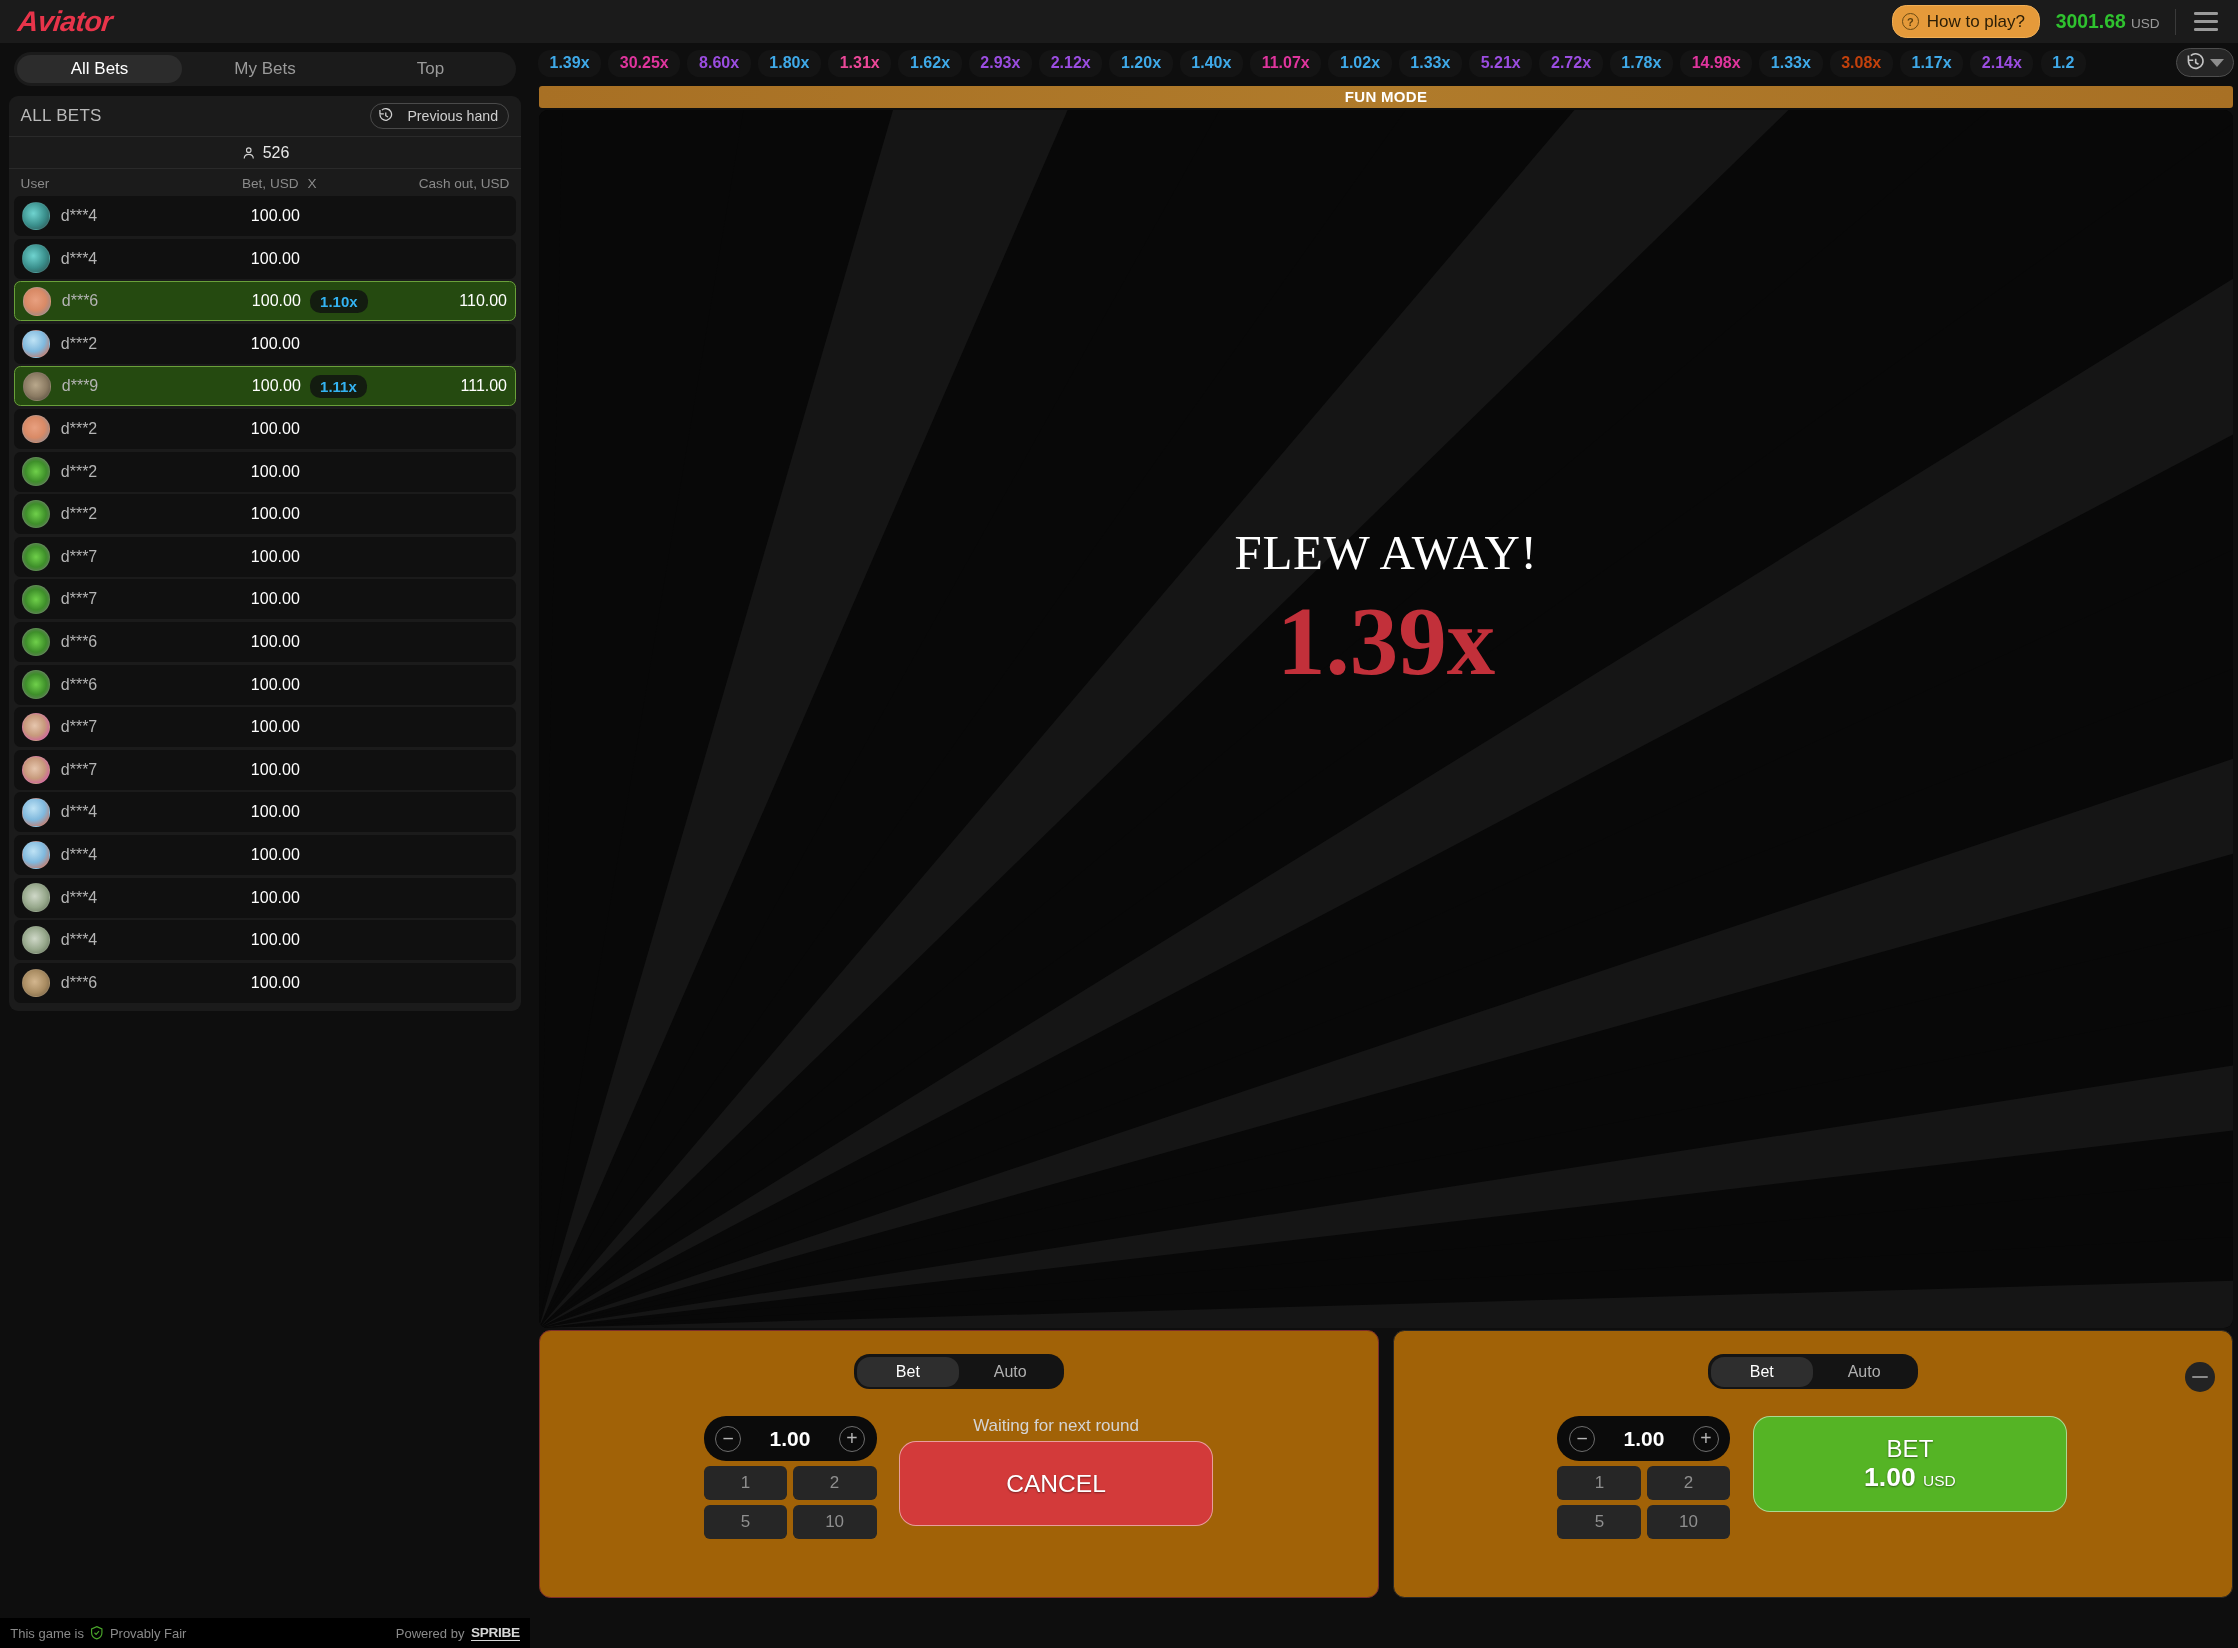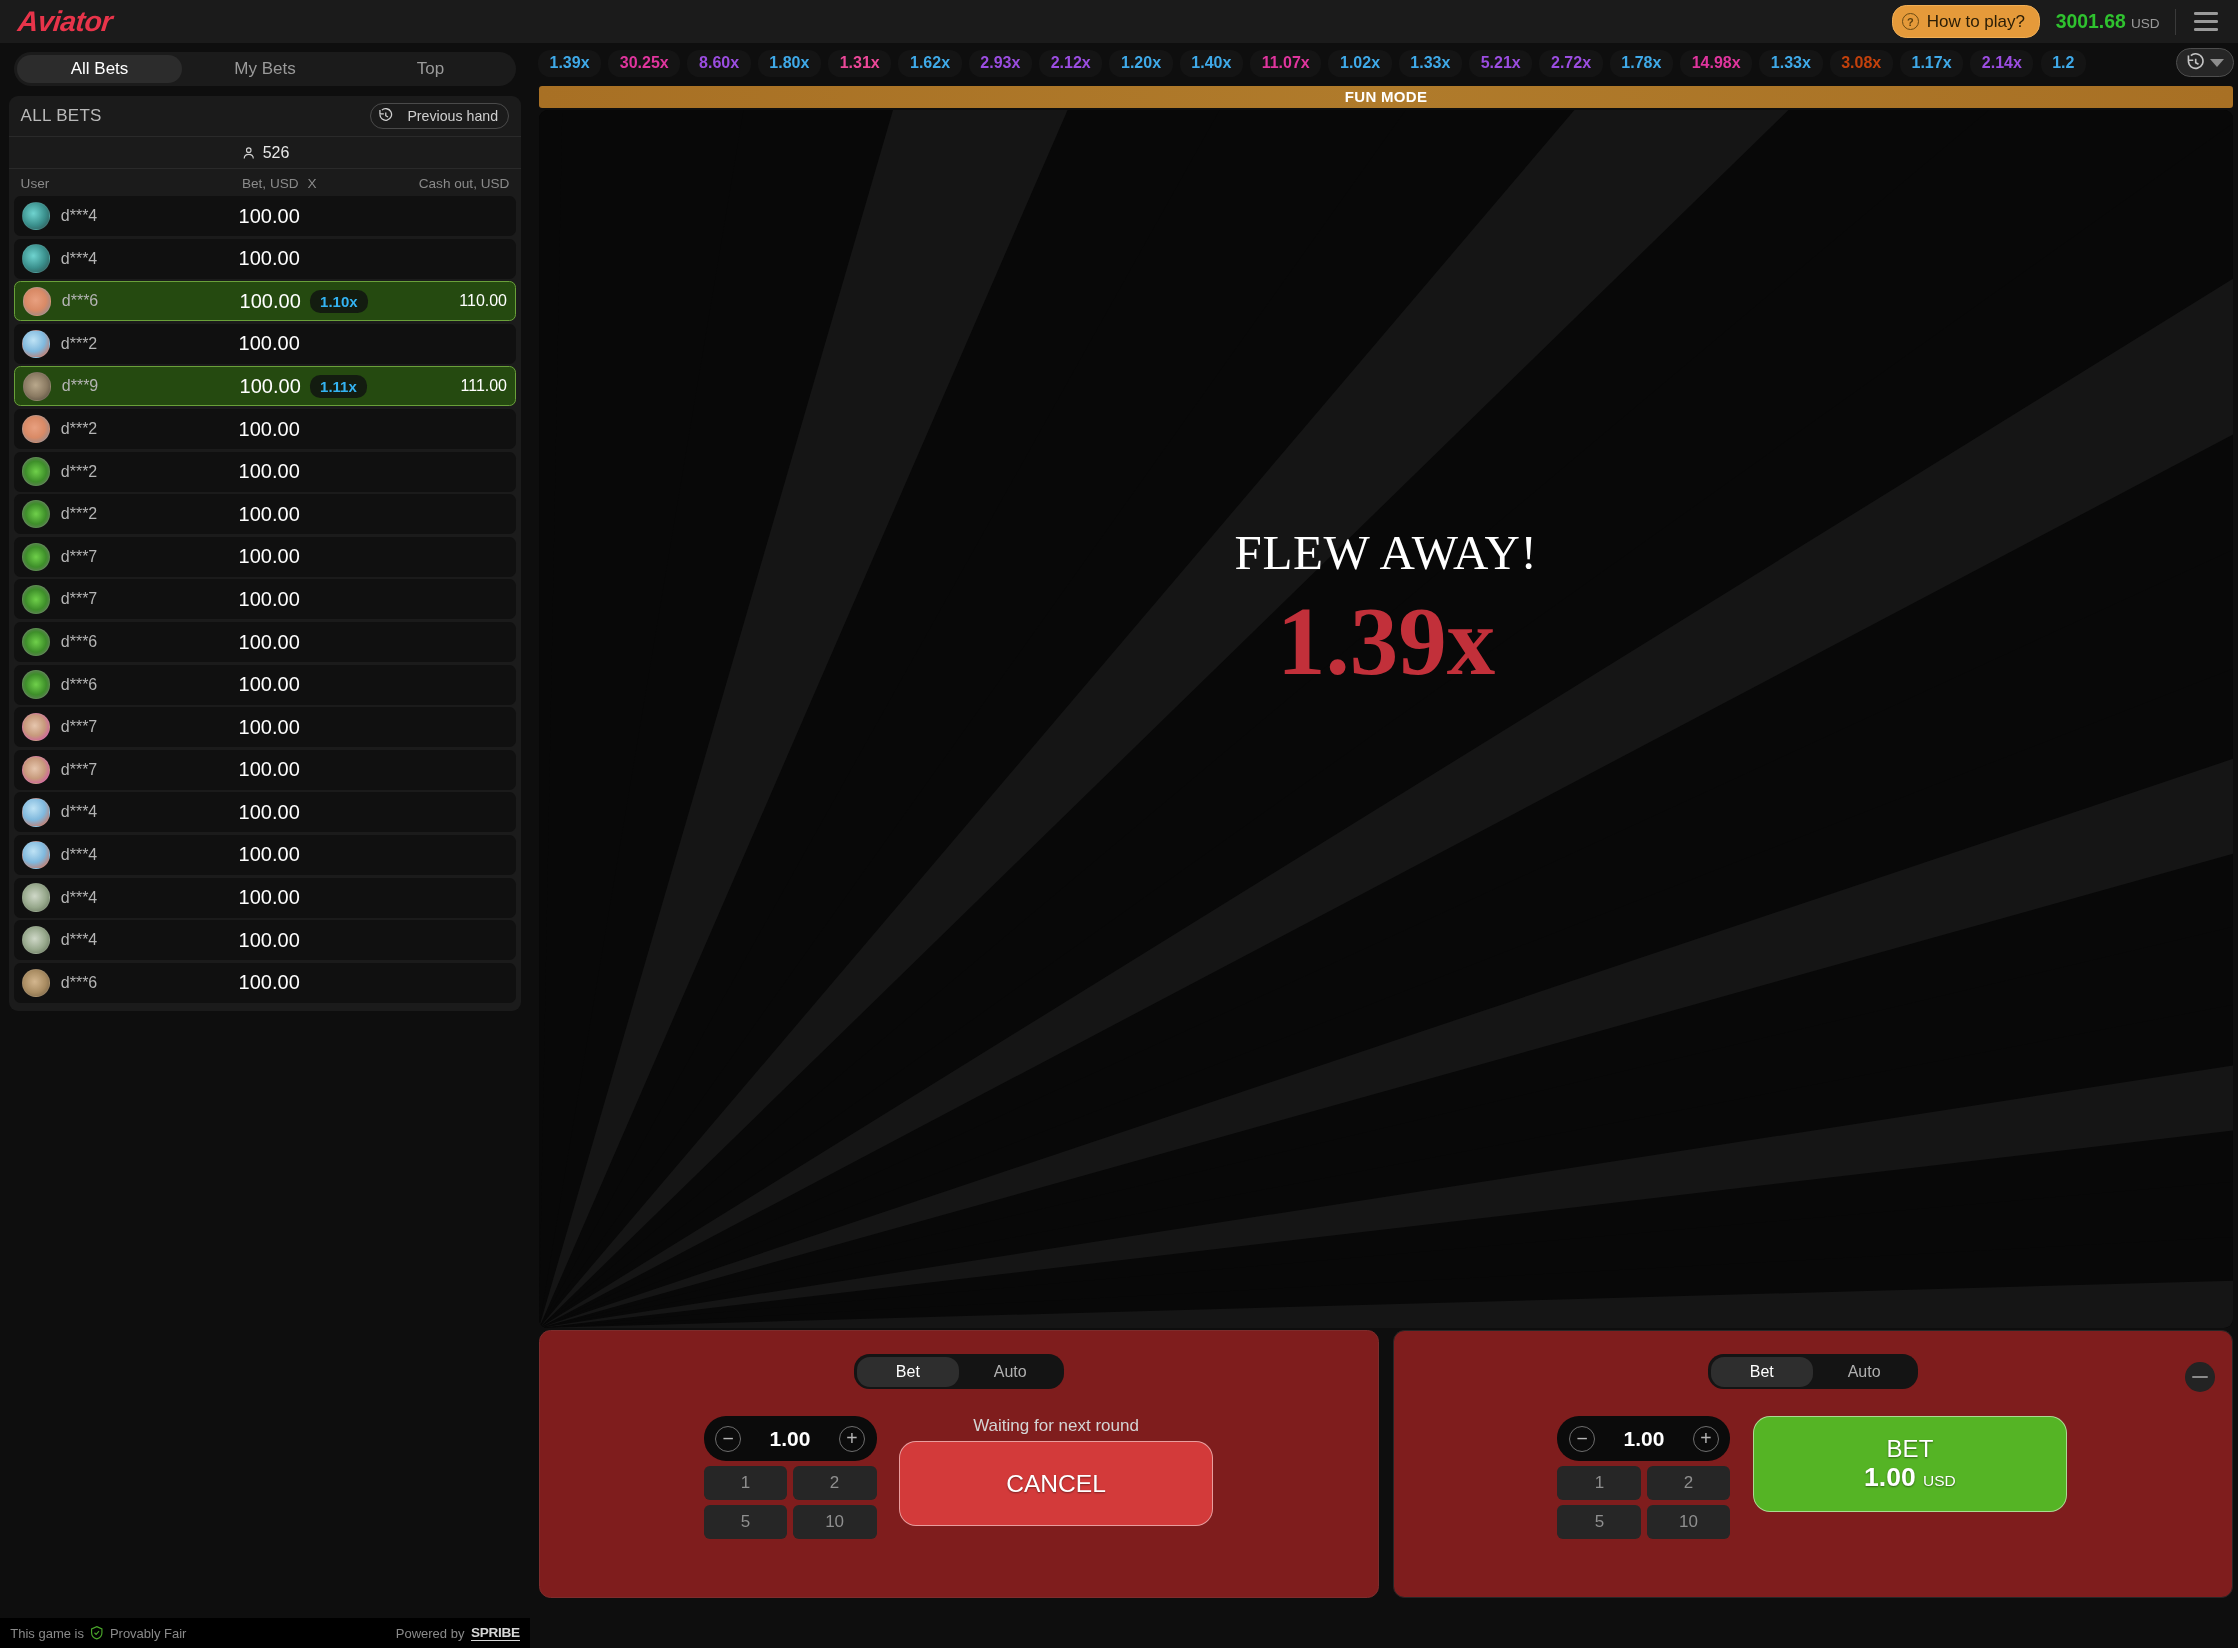--- a/index.html
+++ b/index.html
@@ -95,21 +95,21 @@
   }
   .bet-row.win {
     background: #254a10; border: 1.3px solid #6aa03a; height: 40px;
   }
   .avatar {
     width: 28.5px; height: 28.5px; border-radius: 50%;
     flex: 0 0 28.5px; margin-right: 10.3px; background-size: cover;
     border: 0.6px solid rgba(255,255,255,.08);
   }
   .uname { flex: 0 0 154px; color: #b4b4b4; font-size: 16px; }
-  .ubet  { flex: 0 0 85px; text-align: right; color: #fff; font-size: 20px; }
+  .ubet  { flex: 0 0 85px; text-align: right; color: #fff; font-size: 16px; }
   .uxwrap { flex: 0 0 80px; display: flex; justify-content: flex-start; padding-left: 9px; }
   .xchip {
     background: #131c10; color: #34b3f1; font-size: 15px; font-weight: 700;
     border-radius: 10.3px; padding: 3.2px 10.3px;
   }
   .ucash { flex: 1; text-align: right; color: #fff; font-size: 16px; }
 
   .footer {
     position: absolute; left: 0; bottom: 0; width: 530px; height: 30px;
     background: #000; display: flex; align-items: center;
@@ -167,21 +167,21 @@
     letter-spacing: 0.6px; margin-bottom: 11.6px;
   }
   .mult-big { color: #c2303a; font-size: 97px; font-weight: 700; line-height: 1; }
 
   
   .panels {
     position: absolute; left: 5.2px; right: 5.2px; top: 1287px;
     display: flex; gap: 14.2px; height: 268px;
   }
   .panel {
-    flex: 1; background: #7f1d1d; border-radius: 11.6px;
+    flex: 1; background: #a16207; border-radius: 11.6px;
     position: relative; display: flex; flex-direction: column; align-items: center;
     padding-top: 23px;
   }
   .panel.left-panel { border: 1.3px solid #7d2c2c; }
   .panel.right-panel { border: 0.6px solid #262626; }
   .bet-auto {
     background: #141414; border-radius: 15.5px; display: flex;
     padding: 2.6px; width: 210px; height: 35px; align-items: center;
   }
   .ba-opt {

